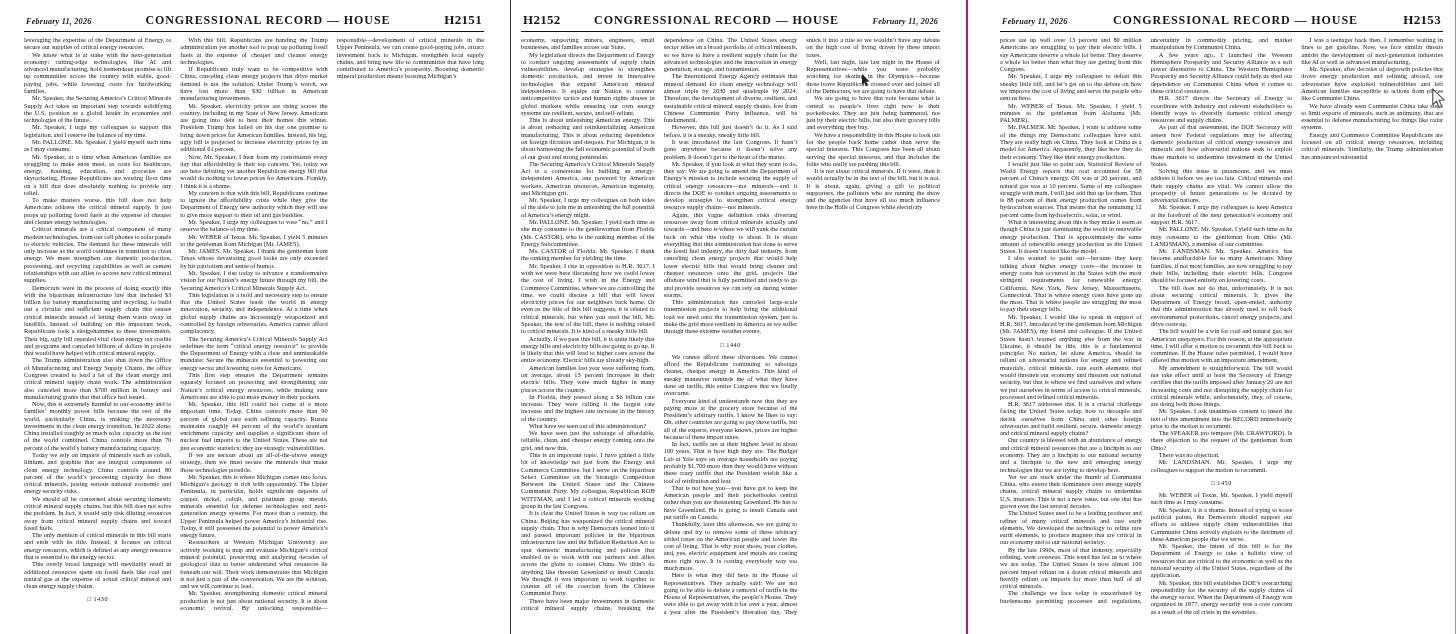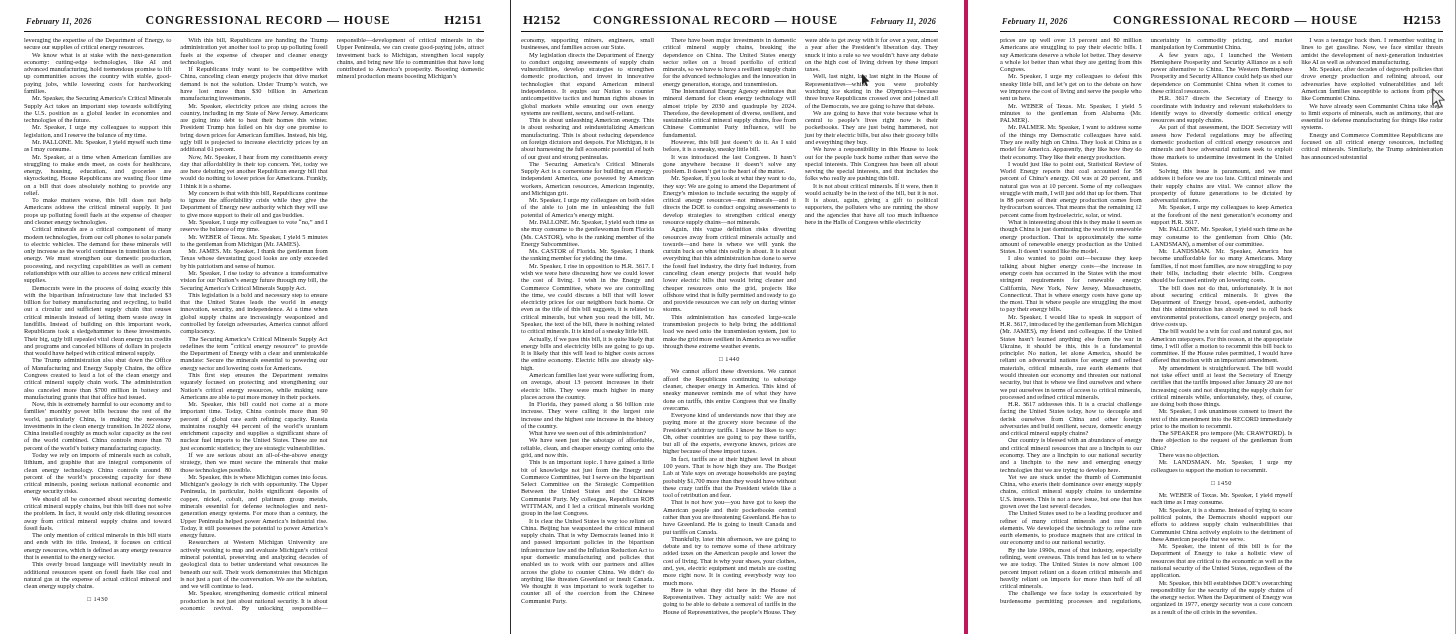--- a/index.html
+++ b/index.html
@@ -1,21 +1,21 @@
 <!DOCTYPE html>
 <html lang="en"><head>
 <meta charset="utf-8">
 <style>
   * { margin:0; padding:0; box-sizing:border-box; }
   html,body { width:1456px; height:634px; overflow:hidden; background:#fbfbfa; }
   body { font-family:"Liberation Serif","DejaVu Serif",serif; color:#161616; position:relative; }
   .spread { display:flex; width:1456px; height:634px; background:#fdba74; }
   .page { height:634px; overflow:hidden; background:#fff; }
   .page-1 { width:511px; border-right:1px solid #2b2b2b; padding:10px 26px 0 24px; }
-  .page-2 { width:457px; border-right:4px solid #be185d; padding:10px 26px 0 10px; }
+  .page-2 { width:457px; border-right:2px solid #be185d; padding:10px 26px 0 10px; }
   .page-3 { width:488px; border-right:1px solid #9b9b9b; padding:10px 12px 0 32px; }
   .page-header { display:flex; align-items:baseline; justify-content:space-between; padding:2px 2px 1px 2px; }
   .ph-date { font-style:italic; font-weight:bold; font-size:8.2px; letter-spacing:.2px; }
   .ph-title { font-weight:bold; font-size:12px; letter-spacing:.9px; }
   .ph-pageno { font-weight:bold; font-size:13px; letter-spacing:.3px; }
   .header-rule { border-top:1.3px solid #111; margin:2px 0 4px 0; }
   .page-body {
     column-count:3; column-gap:9px; column-fill:auto;
     height:582px; overflow:hidden;
     font-size:6.4px; line-height:7.28px; text-align:justify;

